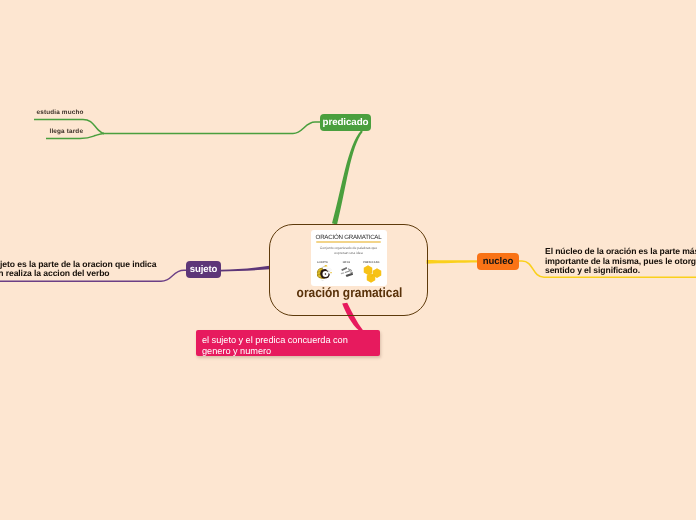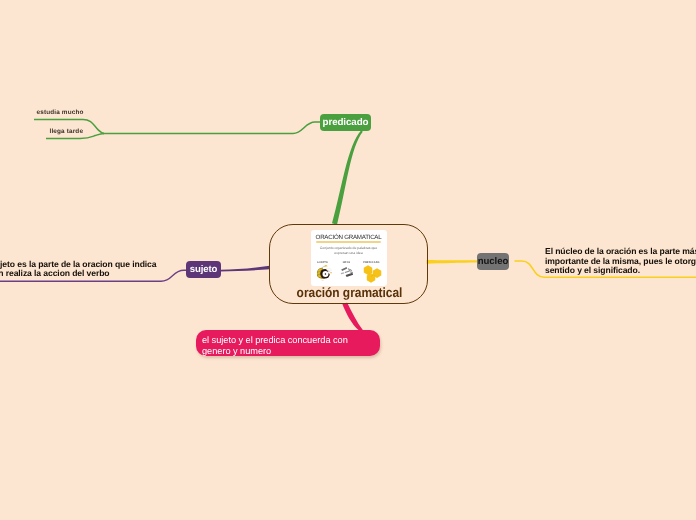--- a/index.html
+++ b/index.html
@@ -6,37 +6,37 @@
   body{width:696px;height:520px;background:#fde6d1;overflow:hidden;
        font-family:"Liberation Sans",sans-serif;
        -webkit-font-smoothing:antialiased;text-rendering:geometricPrecision;}
   #stage{position:relative;width:696px;height:520px;}
   svg.links{position:absolute;left:0;top:0;width:696px;height:520px;pointer-events:none;}
   .node{position:absolute;box-sizing:border-box;}
   .pill{display:flex;align-items:center;justify-content:center;font-weight:bold;
         border-radius:4px;letter-spacing:-0.1px;}
 
   
-  #central{left:269px;top:223.5px;width:159px;height:80px;
+  #central{left:269px;top:223.5px;width:159px;height:92px;
            border:1.3px solid #5e3a0b;border-radius:24px;background:transparent;z-index:5;}
   #central-img{position:absolute;left:40.5px;top:5px;width:76px;height:56px;
                background:#fff;border-radius:3px;overflow:hidden;}
   #central-label{position:absolute;left:-2px;top:60.5px;width:163px;text-align:center;
       font-size:13.4px;font-weight:bold;color:#59320a;letter-spacing:-0.05px;
       transform:scaleX(0.895);transform-origin:50% 50%;}
 
   
   #predicado{left:320px;top:113.5px;width:51px;height:17.5px;background:#4a9f3e;color:#fff;
              font-size:9.8px;z-index:6;}
   #sujeto{left:186px;top:260.5px;width:35px;height:17.5px;background:#5d3678;color:#fff;
           font-size:9.6px;z-index:6;}
-  #nucleo{left:477px;top:252.5px;width:32px;height:17.5px;background:#737373;color:#151515;
+  #nucleo{left:477px;top:252.5px;width:42px;height:17.5px;background:#f97316;color:#151515;
           font-size:9.6px;z-index:6;}
   #pink{left:196px;top:329.5px;width:184px;height:26px;background:#e71a5e;color:#fff;
-        font-size:9.25px;border-radius:10px;padding:5px 6px;line-height:11.5px;
+        font-size:9.25px;border-radius:2px;padding:5px 6px;line-height:11.5px;
         font-weight:normal;z-index:6;letter-spacing:-0.05px;
         box-shadow:1px 2px 3px rgba(90,50,30,0.22);}
 
   
   .note{position:absolute;font-size:8.6px;font-weight:bold;color:#17100a;
         line-height:9.6px;letter-spacing:-0.1px;white-space:pre;z-index:4;}
   #note-predicado{left:115.5px;top:113px;}
   #note-sujeto{left:-19px;top:259.5px;}
   #note-nucleo{left:545px;top:247px;}
   .sub{position:absolute;font-size:6.4px;font-weight:bold;color:#3b3027;letter-spacing:0.15px;z-index:4;}

